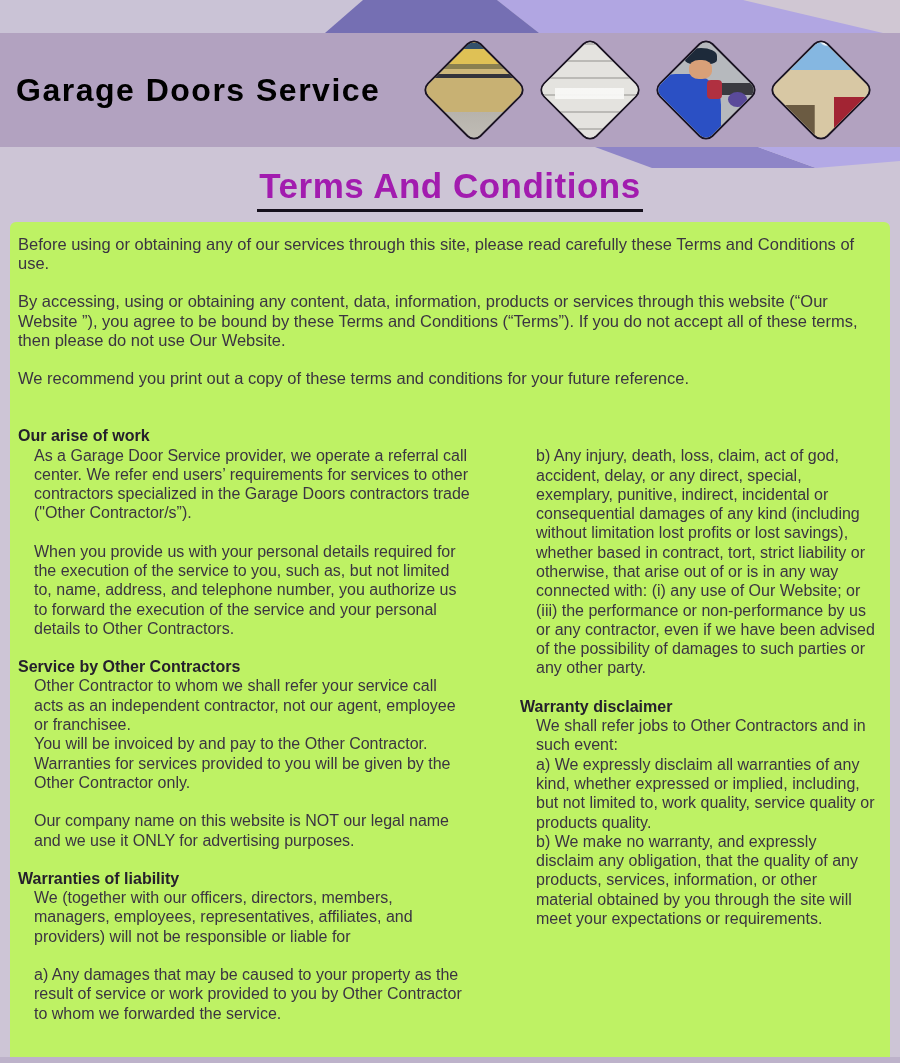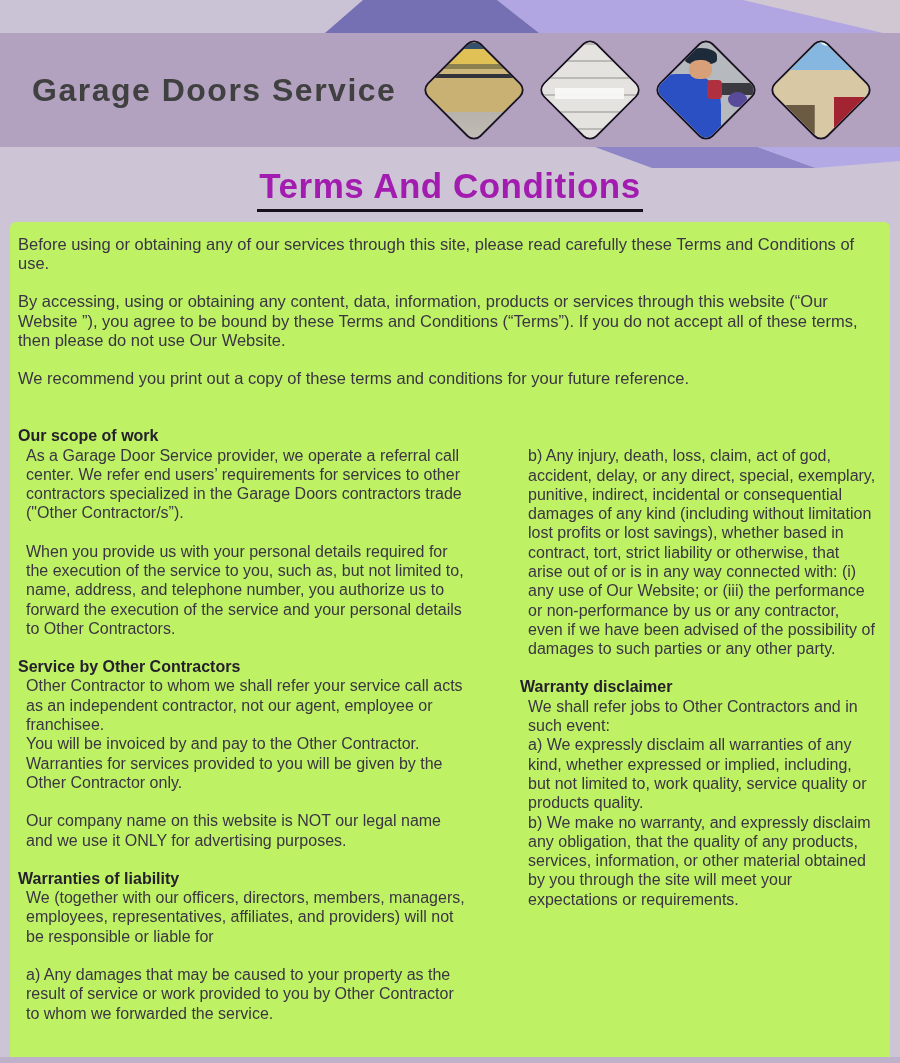--- a/index.html
+++ b/index.html
@@ -35,25 +35,25 @@
     clip-path: polygon(363px 0, 497px 0, 539px 33px, 325px 33px);
   }
 
   
   .header-band {
     position: absolute; top: 33px; left: 0;
     width: 900px; height: 114px;
     background: #b2a2c0;
   }
   .site-title {
-    position: absolute; left: 32px; top: 0;
+    position: absolute; left: 16px; top: 0;
     height: 114px; line-height: 114px;
     font-size: 32px; font-weight: bold;
     letter-spacing: 1.5px;
-    color: #404040;
+    color: #000000;
     white-space: nowrap;
   }
   .dmd {
     position: absolute; top: 52px;
     width: 76px; height: 76px;
     transform: rotate(45deg);
     border: 2px solid #1a1322;
     border-radius: 10px;
     overflow: hidden;
     background: #999;
@@ -161,21 +161,21 @@
     margin-top: 0;
   }
   .col { font-size: 16px; line-height: 19.3px; color: #3b3442; }
   .col-right { padding-top: 20px; padding-right: 2px; }
   .section h3 {
     font-size: 16px; line-height: 19.3px;
     font-weight: bold; color: #25202c;
     margin: 19px 0 0 0;
   }
   .section p {
-    margin: 19px 0 0 8px;
+    margin: 19px 0 0 16px;
     white-space: pre-line;
   }
   .section h3 + p { margin-top: 0; }
 
   .bottom-strip {
     position: absolute; bottom: 0; left: 0;
     width: 900px; height: 6px;
     background: #bdb2ca;
   }
 </style>
@@ -225,21 +225,21 @@
 
   <div class="panel">
     <div class="intro" id="intro">
         <p>Before using or obtaining any of our services through this site, please read carefully these Terms and Conditions of use.</p>
         <p>By accessing, using or obtaining any content, data, information, products or services through this website (“Our Website ”), you agree to be bound by these Terms and Conditions (“Terms”). If you do not accept all of these terms, then please do not use Our Website.</p>
         <p>We recommend you print out a copy of these terms and conditions for your future reference.</p>
       </div>
     <div class="columns">
       <div class="col col-left" id="col-left">
           <div class="section">
-            <h3>Our scope of work</h3>
+            <h3>Our arise of work</h3>
             <p>As a Garage Door Service provider, we operate a referral call center. We refer end users’ requirements for services to other contractors specialized in the Garage Doors contractors trade ("Other Contractor/s”).</p>
           </div>
           <div class="section">
             <p>When you provide us with your personal details required for the execution of the service to you, such as, but not limited to, name, address, and telephone number, you authorize us to forward the execution of the service and your personal details to Other Contractors.</p>
           </div>
           <div class="section">
             <h3>Service by Other Contractors</h3>
             <p>Other Contractor to whom we shall refer your service call acts as an independent contractor, not our agent, employee or franchisee.
 You will be invoiced by and pay to the Other Contractor.
 Warranties for services provided to you will be given by the Other Contractor only.</p>

